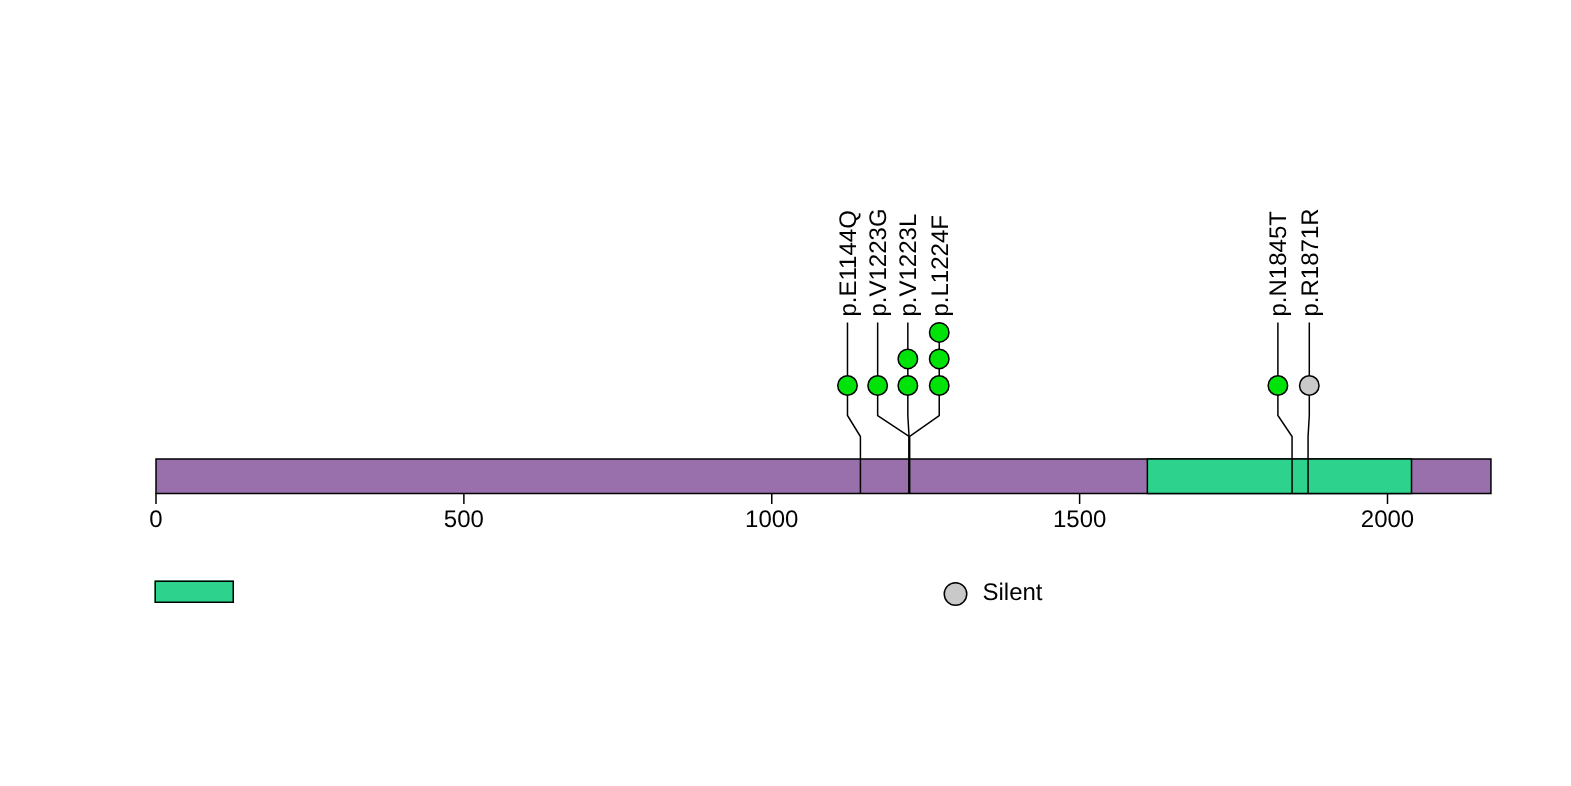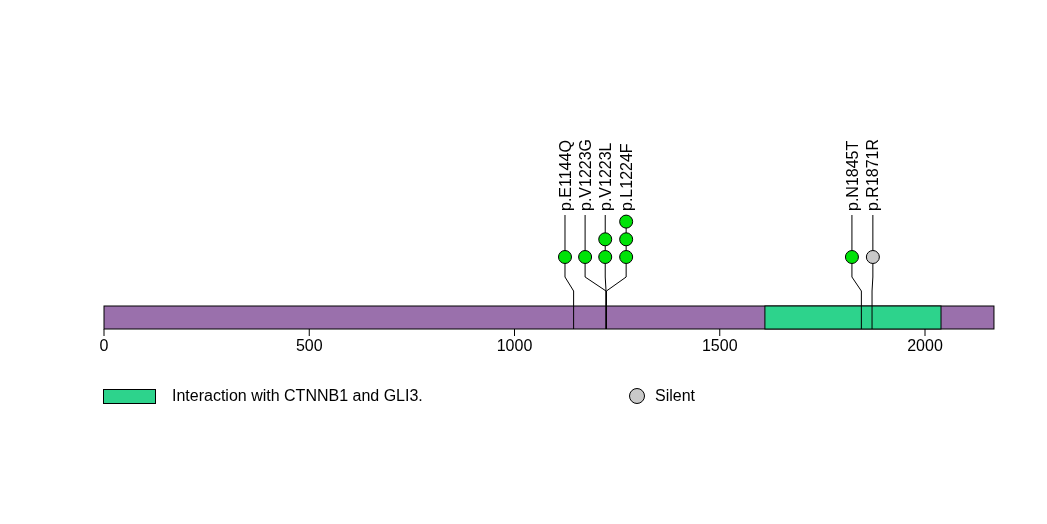--- a/index.html
+++ b/index.html
@@ -67,21 +67,20 @@
       <circle cx="626.156" cy="221.6" r="6.5" fill="#00E308" stroke="#000"></circle>
       <text transform="translate(626.156,211) rotate(-90)" dy="0.35em" text-anchor="start">p.L1224F</text>
       <circle cx="851.9309999999999" cy="257" r="6.5" fill="#00E308" stroke="#000"></circle>
       <text transform="translate(851.9309999999999,211) rotate(-90)" dy="0.35em" text-anchor="start">p.N1845T</text>
       <circle cx="872.8665" cy="257" r="6.5" fill="#C9C9C9" stroke="#000"></circle>
       <text transform="translate(872.8665,211) rotate(-90)" dy="0.35em" text-anchor="start">p.R1871R</text>
     </svg>
 
   <div class="legend legend-domain">
     <span class="swatch" style="background-color: rgb(45, 211, 140);"></span>
-    <span class="legend-label">Interaction with CTNNB1 and GLI3.</span>
   </div>
 
   <div class="legend legend-types">
     <div class="legend-row">
       <span class="dot" style="background-color: rgb(201, 201, 201);"></span>
       <span class="legend-label">Silent</span>
     </div>
   </div>
 
 </div>

